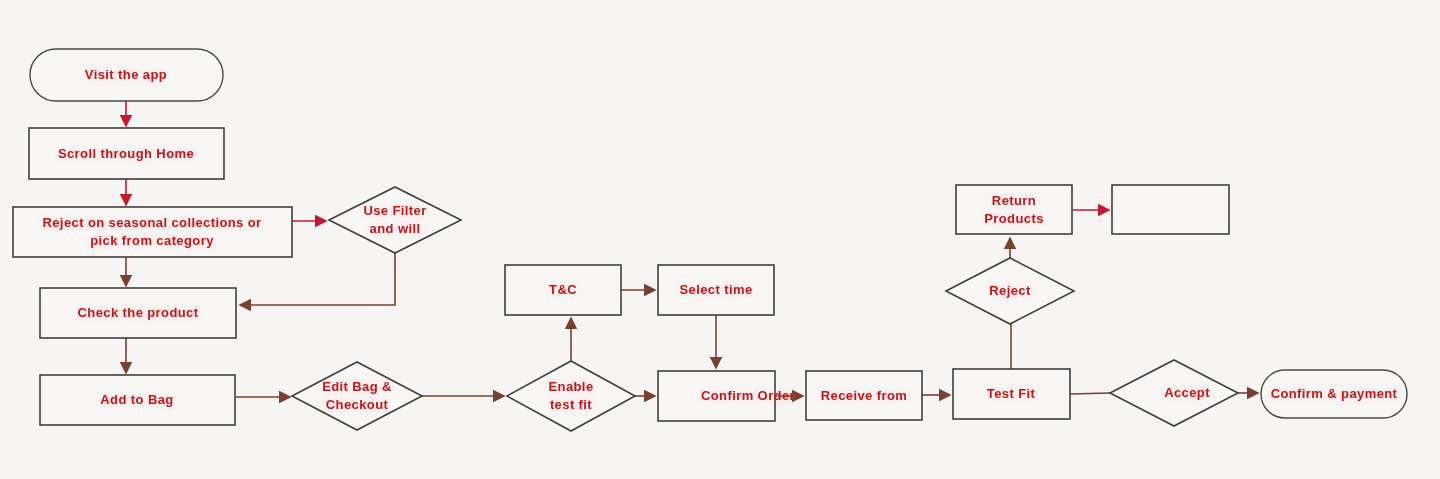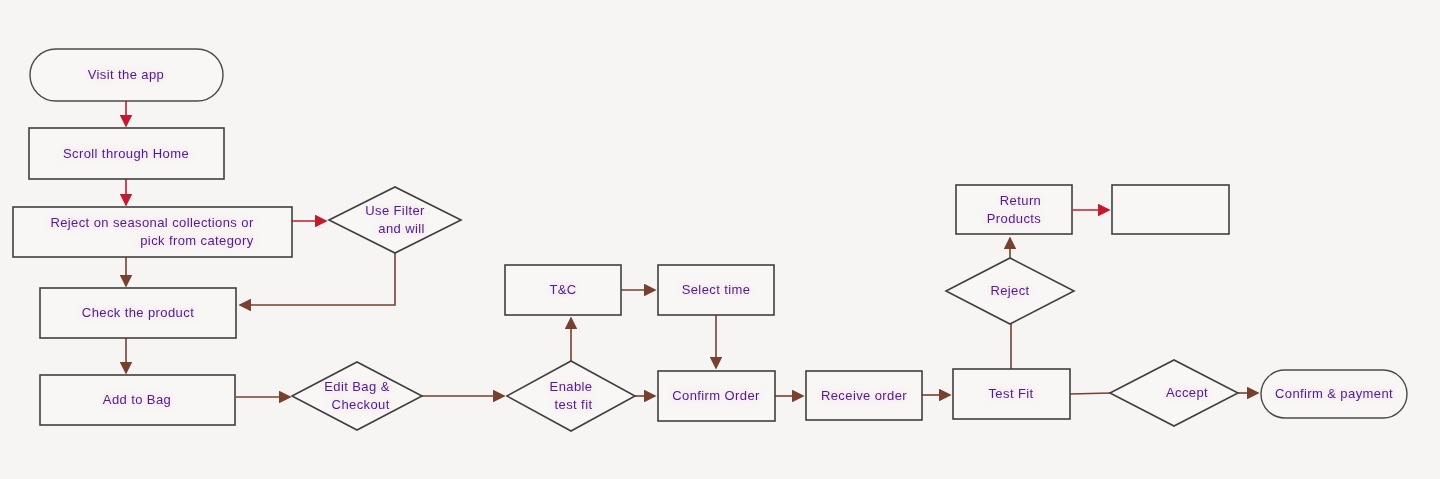--- a/index.html
+++ b/index.html
@@ -7,22 +7,22 @@
     position:relative;width:1440px;height:479px;background:#f6f5f4;
     font-family:"Liberation Sans",sans-serif;overflow:hidden;
   }
   .layer{position:absolute;left:0;top:0;}
   .shape{fill:#f8f7f6;stroke:#3f3f3f;stroke-width:1.6;}
   .stadium{stroke:#4a4a4a;stroke-width:1.4;}
   .edge-red{stroke:#c41a30;stroke-width:1.6;fill:none;}
   .edge-brown{stroke:#77402f;stroke-width:1.6;fill:none;}
   .node-label{
     position:absolute;transform:translate(-50%,-50%);
-    color:#4c1d95;font-weight:normal;font-size:13px;letter-spacing:.4px;
-    line-height:1.4;text-align:right;white-space:pre-line;width:max-content;
+    color:#b91c1c;font-weight:bold;font-size:13px;letter-spacing:.4px;
+    line-height:1.4;text-align:center;white-space:pre-line;width:max-content;
     text-shadow:0 0 6px rgba(255,170,185,.55);
   }
 </style>
 </head>
 <body>
 
 <div class="canvas">
 
   <svg class="layer" width="1440" height="479" viewBox="0 0 1440 479">
     <defs>
@@ -81,22 +81,22 @@
   <div class="node-label" style="left:395px;top:220px;">Use Filter
 and will</div>
   <div class="node-label" style="left:138px;top:313px;">Check the product</div>
   <div class="node-label" style="left:137px;top:400px;">Add to Bag</div>
   <div class="node-label" style="left:357px;top:396px;">Edit Bag &amp;
 Checkout</div>
   <div class="node-label" style="left:571px;top:396px;">Enable
 test fit</div>
   <div class="node-label" style="left:563px;top:290px;">T&amp;C</div>
   <div class="node-label" style="left:716px;top:290px;">Select time</div>
-  <div class="node-label" style="left:716px;top:396px;">Confirm Order</div>
-  <div class="node-label" style="left:864px;top:396px;">Receive order</div>
+  <div class="node-label" style="left:748px;top:396px;">Confirm Order</div>
+  <div class="node-label" style="left:864px;top:396px;">Receive from</div>
   <div class="node-label" style="left:1011px;top:394px;">Test Fit</div>
   <div class="node-label" style="left:1010px;top:291px;">Reject</div>
   <div class="node-label" style="left:1014px;top:210px;">Return
 Products</div>
   <div class="node-label" style="left:1174px;top:393px;margin-left:13px;">Accept</div>
   <div class="node-label" style="left:1334px;top:394px;">Confirm &amp; payment</div>
 
 </div>
 
 </body></html>

